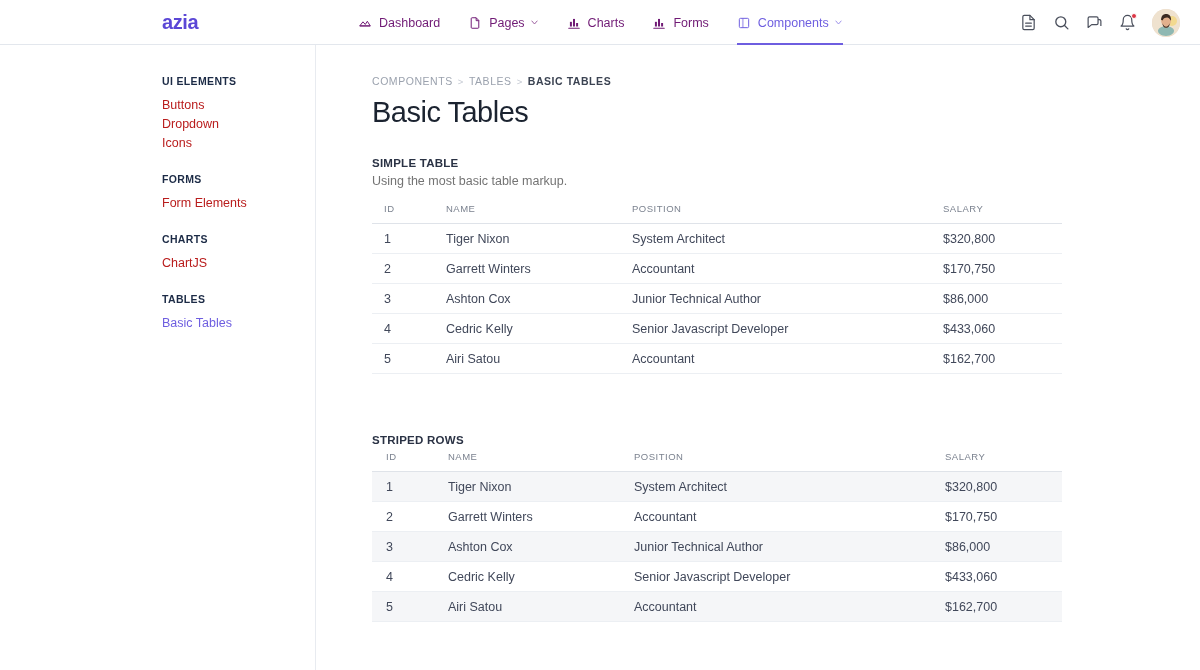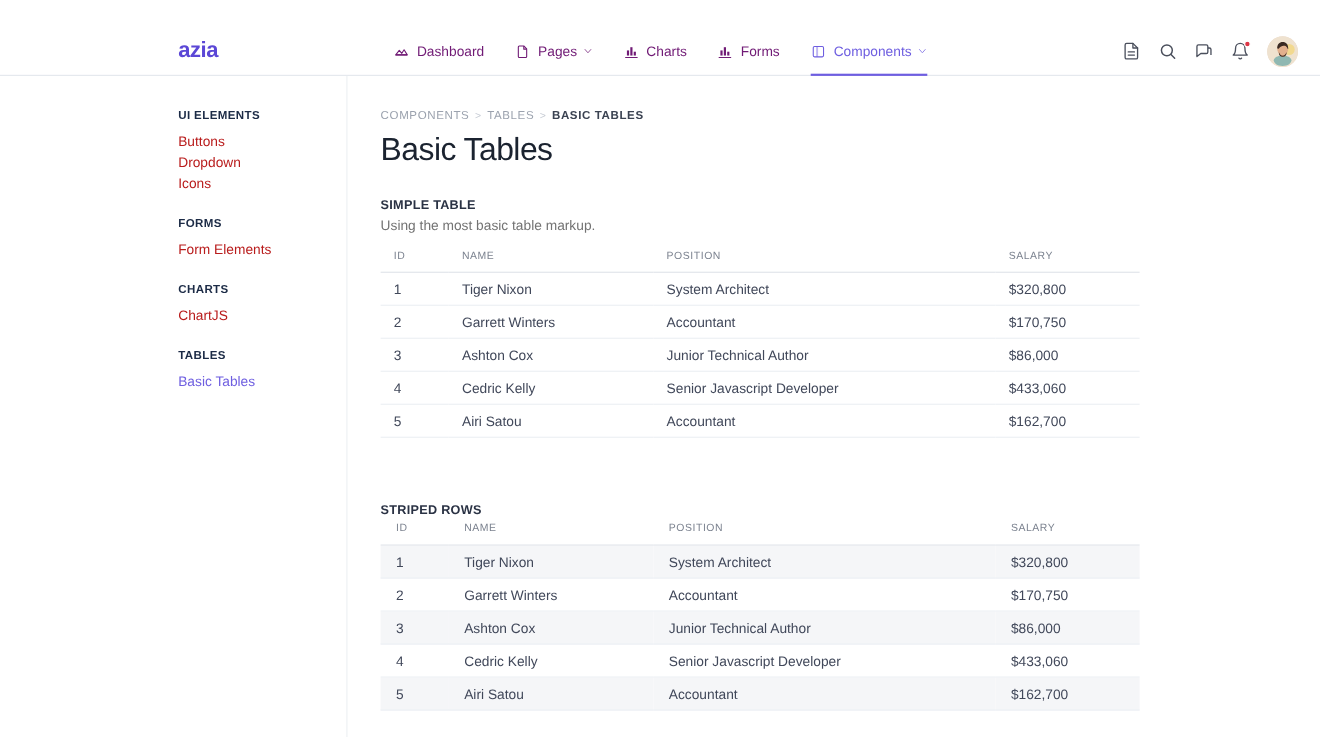--- a/index.html
+++ b/index.html
@@ -11,21 +11,20 @@
   }
   .page { width: 1200px; height: 670px; position: relative; overflow: hidden; background:#fff; }
 
   
   .header {
     height: 45px;
     border-bottom: 1px solid #e3e7ed;
     display: flex; align-items: center;
     position: relative;
     background: #fff;
-    margin-top: 24px;
   }
   .logo {
     position: absolute; left: 162px; top: 11px;
     font-size: 20px; font-weight: 700; letter-spacing: -0.4px;
     color: #5b47d6;
   }
   .nav {
     position: absolute; left: 344px; top: 0;
     height: 45px; display: flex; align-items: stretch; gap: 0;
   }
@@ -59,21 +58,21 @@
     background: #dc3545; border: 1px solid #fff;
   }
   .avatar {
     width: 28px; height: 28px; border-radius: 50%;
     overflow: hidden; cursor: pointer; flex: none;
     background: #e9d9c8; position: relative;
   }
   .avatar svg { width: 28px; height: 28px; display:block; }
 
   
-  .body { display: flex; height: 625px; }
+  .body { display: flex; height: 625px; gap: 26px; }
   .sidebar {
     width: 316px; flex: none;
     border-right: 1px solid #e8ebf0;
     padding-top: 30px;
     background: #fff;
   }
   .side-group { padding-left: 162px; }
   .side-title {
     font-size: 10.5px; font-weight: 700; letter-spacing: .35px;
     color: #1c2b46; text-transform: uppercase;

